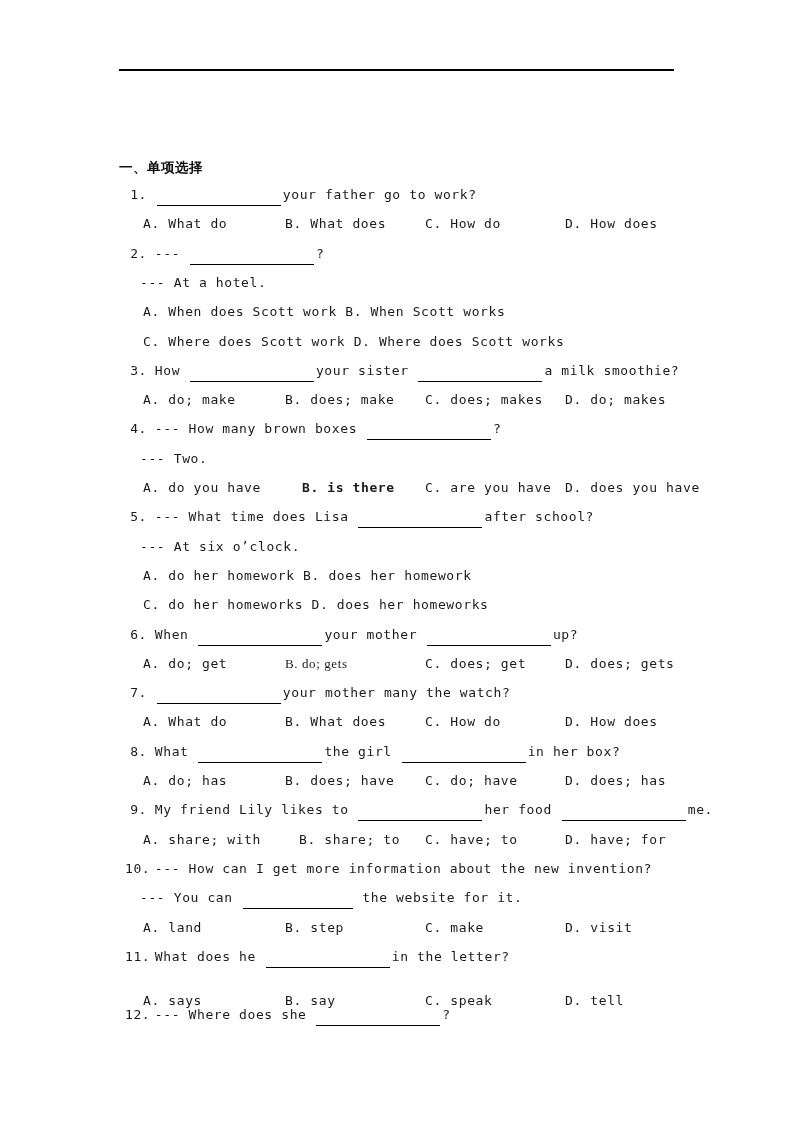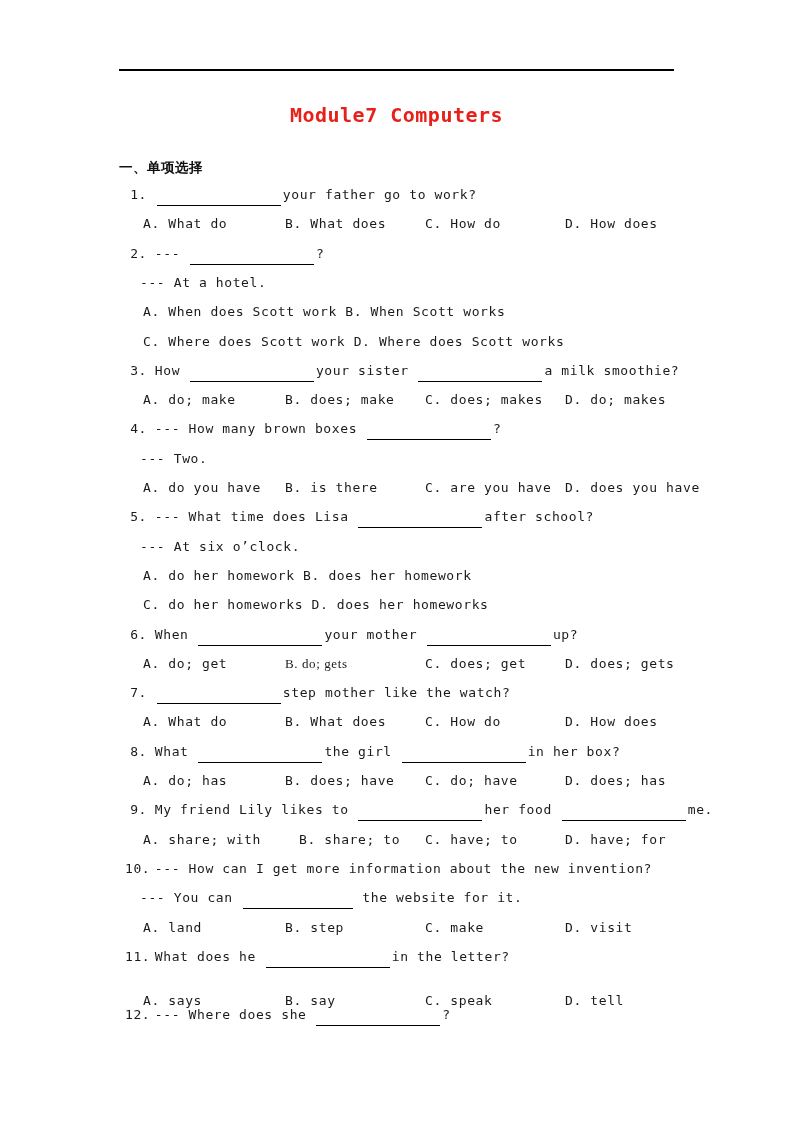--- a/index.html
+++ b/index.html
@@ -119,21 +119,20 @@
     letter-spacing: 0.6px;
   }
 </style>
 </head>
 <body>
 
 <div class="page">
 
   <div class="header-rule"></div>
 
-  <div class="doc-title">Module7 Computers</div>
 
   <div class="section-heading">一、单项选择</div>
 
   <div id="body-lines">
       <div class="line" style="top: 184px; padding-left: 125px;"><span class="stem-num" style="width: 22px;">1.</span> <span class="blank" style="width: 124px;"></span><span class="txt">your father go to work?</span> </div>
       <div class="opt-row" style="top: 213.3px;">
         <span class="opt" style="left: 143px;">A. What do</span>
         <span class="opt" style="left: 285px;">B. What does</span>
         <span class="opt" style="left: 425px;">C. How do</span>
         <span class="opt" style="left: 565px;">D. How does</span>
@@ -146,36 +145,36 @@
       <div class="opt-row" style="top: 389.1px;">
         <span class="opt" style="left: 143px;">A. do; make</span>
         <span class="opt" style="left: 285px;">B. does; make</span>
         <span class="opt" style="left: 425px;">C. does; makes</span>
         <span class="opt" style="left: 565px;">D. do; makes</span>
       </div>
       <div class="line" style="top: 418.4px; padding-left: 125px;"><span class="stem-num" style="width: 22px;">4.</span> <span class="txt">--- How many brown boxes</span> <span class="blank" style="width: 124px;"></span><span class="txt">?</span> </div>
       <div class="line" style="top: 447.7px; padding-left: 140px;"><span class="txt">--- Two.</span></div>
       <div class="opt-row" style="top: 477px;">
         <span class="opt" style="left: 143px;">A. do you have</span>
-        <span class="opt" style="left: 285px;">B. is there</span>
+        <span class="opt" style="left: 302px; font-weight: bold;">B. is there</span>
         <span class="opt" style="left: 425px;">C. are you have</span>
         <span class="opt" style="left: 565px;">D. does you have</span>
       </div>
       <div class="line" style="top: 506.3px; padding-left: 125px;"><span class="stem-num" style="width: 22px;">5.</span> <span class="txt">--- What time does Lisa</span> <span class="blank" style="width: 124px;"></span><span class="txt">after school?</span> </div>
       <div class="line" style="top: 535.6px; padding-left: 140px;"><span class="txt">--- At six o’clock.</span></div>
       <div class="opt-free" style="left: 143px; top: 564.9px; position: absolute;">A. do her homework  B. does her homework</div>
       <div class="opt-free" style="left: 143px; top: 594.2px; position: absolute;">C. do her homeworks D. does her homeworks</div>
       <div class="line" style="top: 623.5px; padding-left: 125px;"><span class="stem-num" style="width: 22px;">6.</span> <span class="txt">When</span> <span class="blank" style="width: 124px;"></span><span class="txt">your mother</span> <span class="blank" style="width: 124px;"></span><span class="txt">up?</span> </div>
       <div class="opt-row" style="top: 652.8px;">
         <span class="opt" style="left: 143px;">A. do; get</span>
         <span class="opt" style="left: 285px; font-family: Liberation Serif, serif;">B. do; gets</span>
         <span class="opt" style="left: 425px;">C. does; get</span>
         <span class="opt" style="left: 565px;">D. does; gets</span>
       </div>
-      <div class="line" style="top: 682.1px; padding-left: 125px;"><span class="stem-num" style="width: 22px;">7.</span> <span class="blank" style="width: 124px;"></span><span class="txt">step mother like the watch?</span> </div>
+      <div class="line" style="top: 682.1px; padding-left: 125px;"><span class="stem-num" style="width: 22px;">7.</span> <span class="blank" style="width: 124px;"></span><span class="txt">your mother many the watch?</span> </div>
       <div class="opt-row" style="top: 711.4px;">
         <span class="opt" style="left: 143px;">A. What do</span>
         <span class="opt" style="left: 285px;">B. What does</span>
         <span class="opt" style="left: 425px;">C. How do</span>
         <span class="opt" style="left: 565px;">D. How does</span>
       </div>
       <div class="line" style="top: 740.7px; padding-left: 125px;"><span class="stem-num" style="width: 22px;">8.</span> <span class="txt">What</span> <span class="blank" style="width: 124px;"></span><span class="txt">the girl</span> <span class="blank" style="width: 124px;"></span><span class="txt">in her box?</span> </div>
       <div class="opt-row" style="top: 770px;">
         <span class="opt" style="left: 143px;">A. do; has</span>
         <span class="opt" style="left: 285px;">B. does; have</span>

